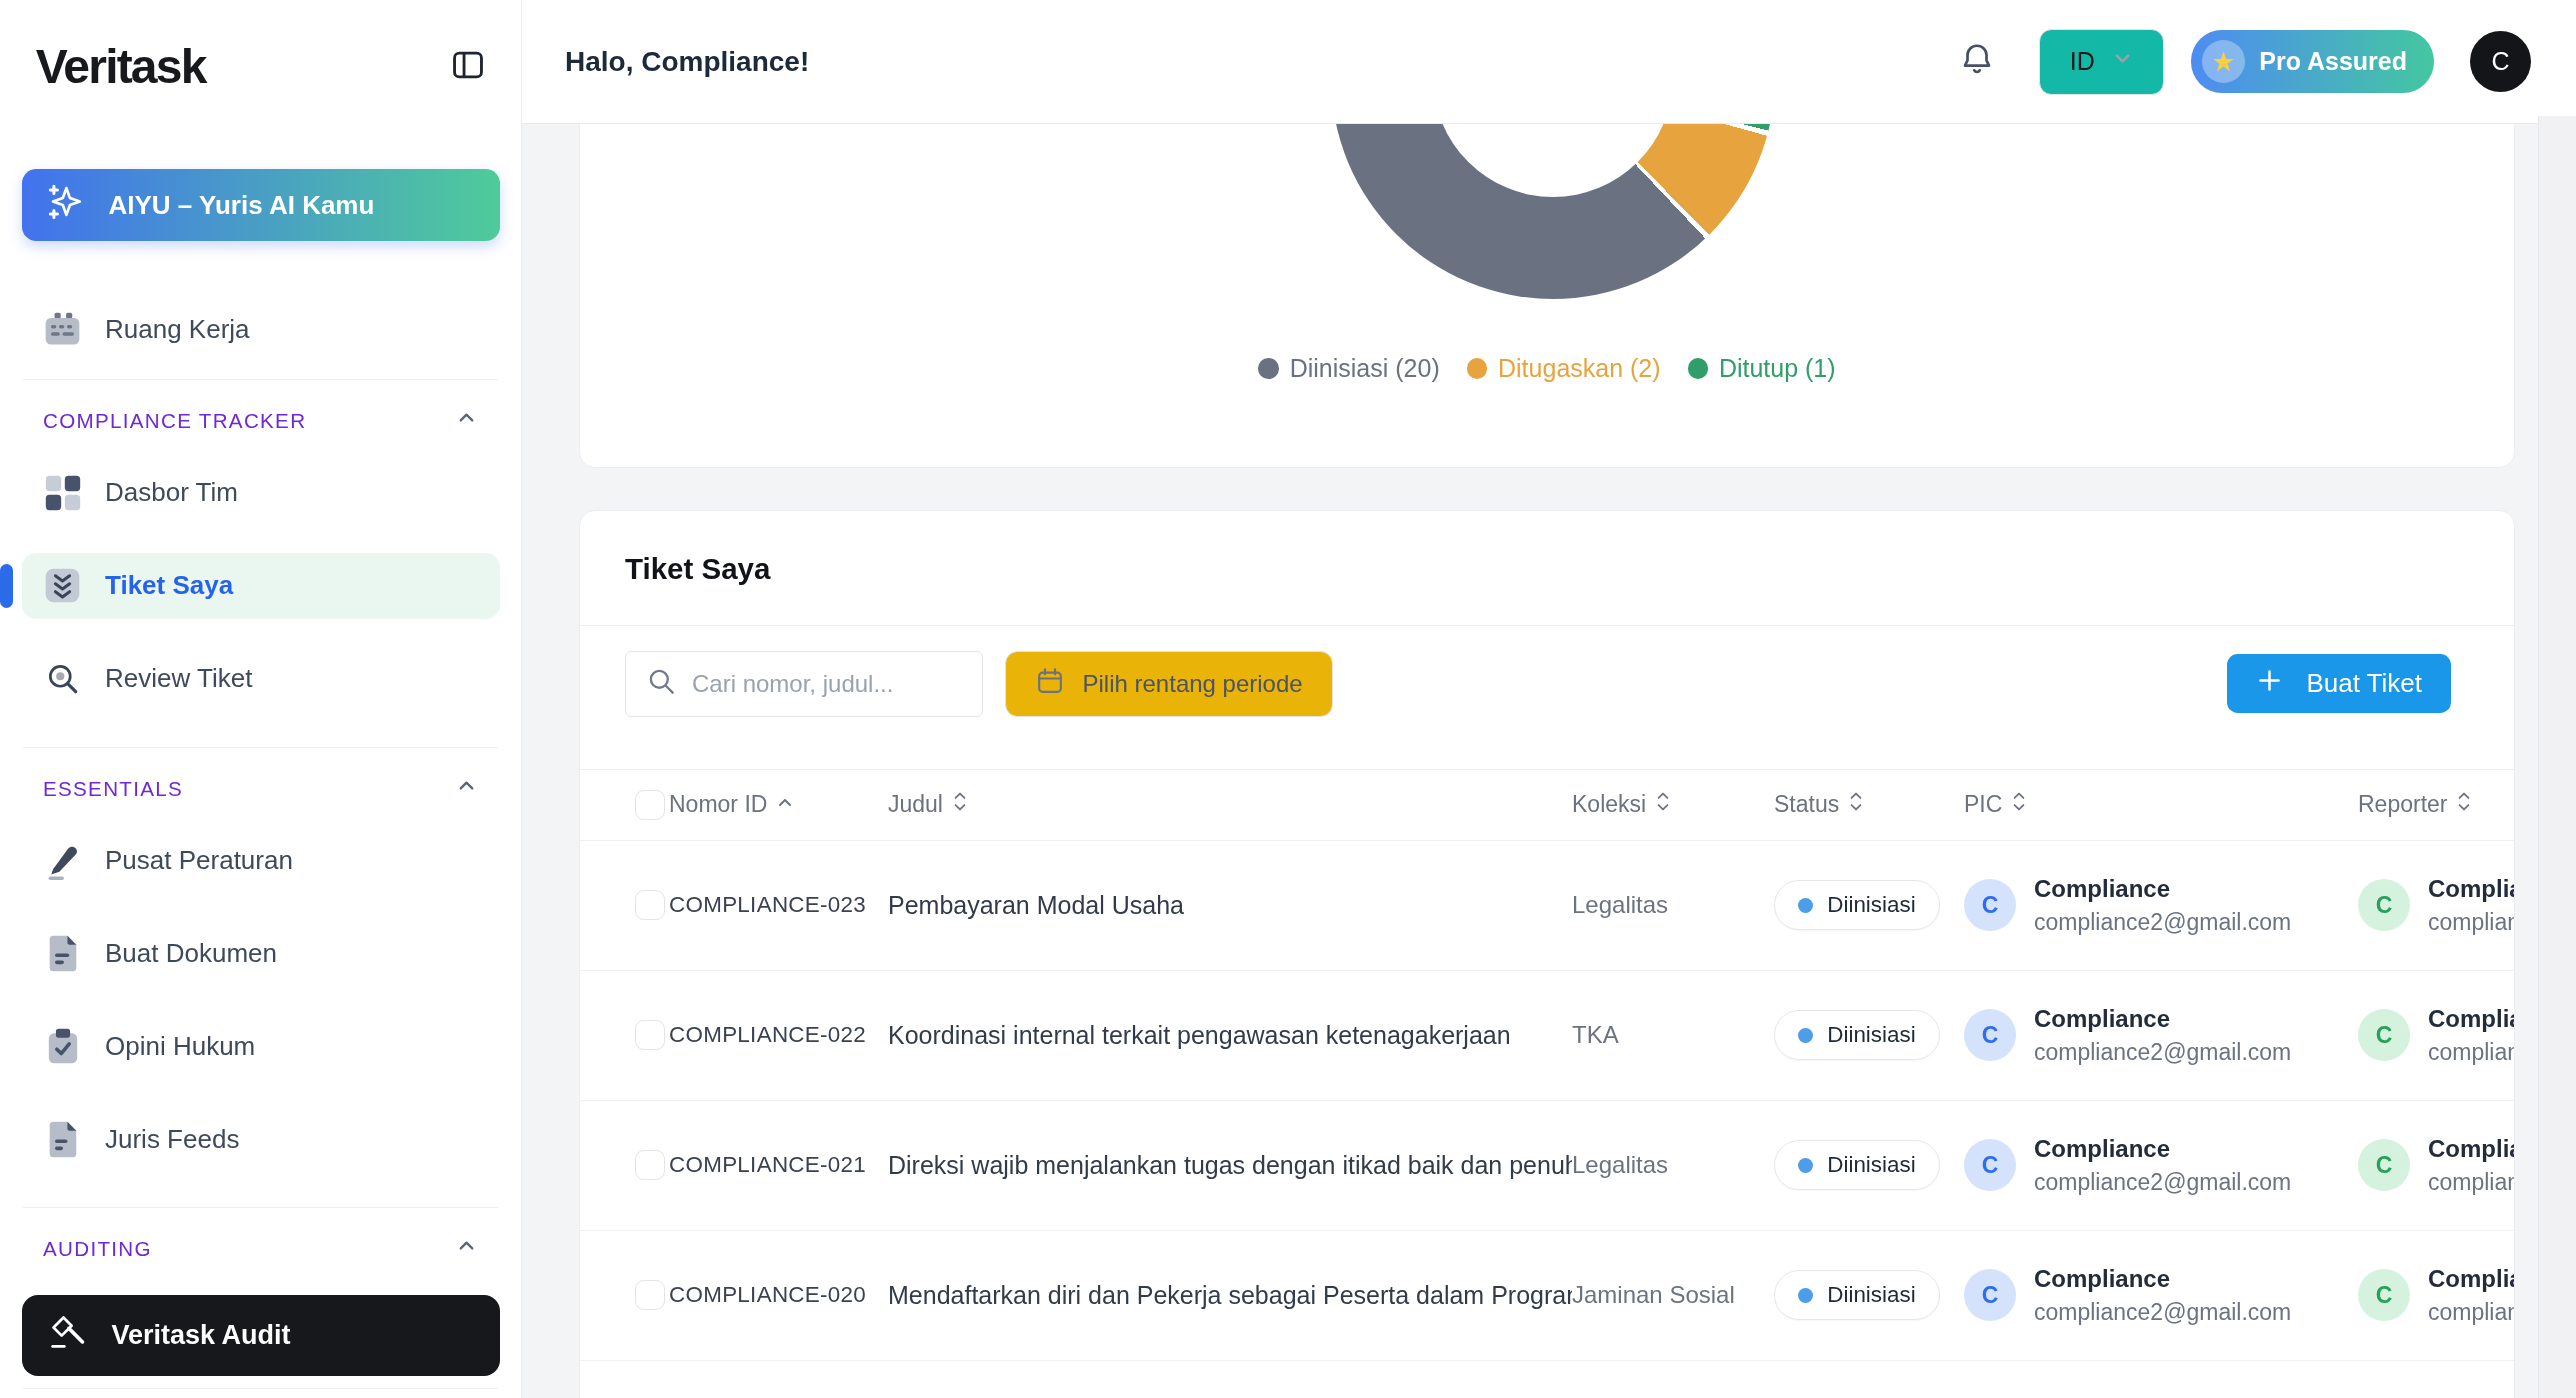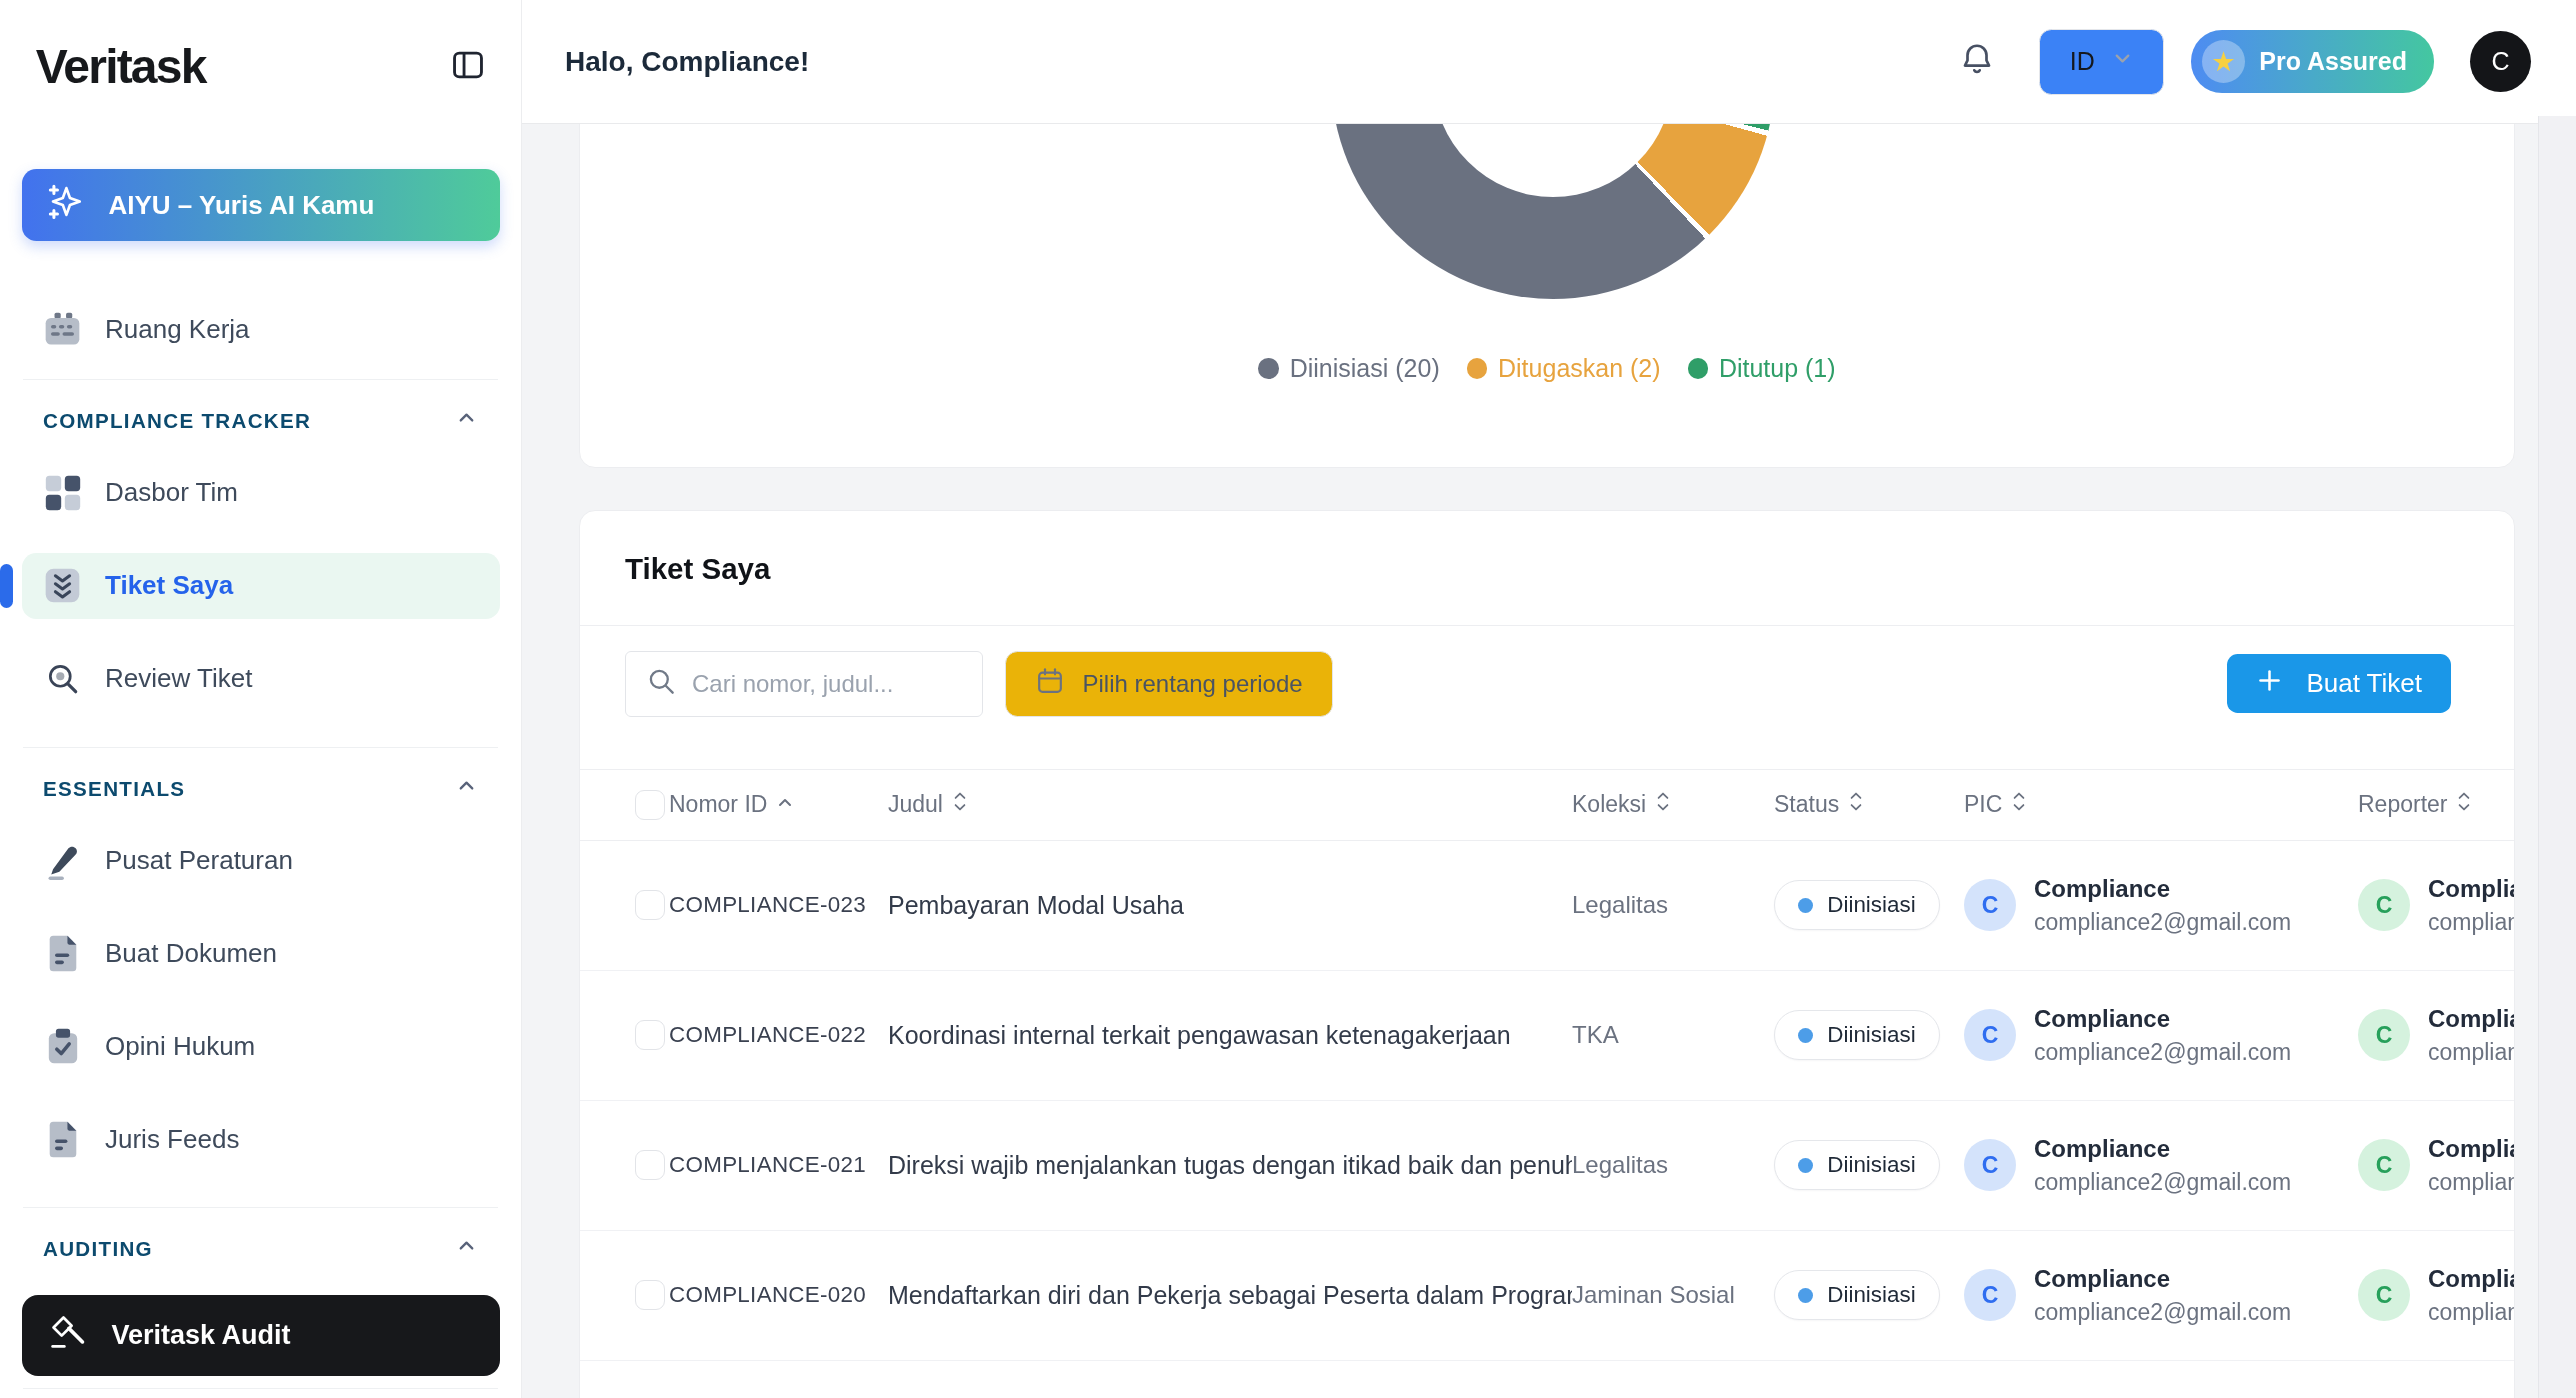--- a/index.html
+++ b/index.html
@@ -15,33 +15,33 @@
   .ai-btn { margin-top:75px; width:100%; height:72px; border:none; border-radius:14.3px; cursor:pointer;
             background:linear-gradient(90deg,#4272EE,#4FCB9A); color:#fff; display:flex; align-items:center;
             gap:23px; padding:0 23px; font-size:26px; font-weight:700; box-shadow:0 5.4px 12.5px rgba(66,114,238,.25); }
   .nav-item { height:66px; display:flex; align-items:center; gap:23px; padding:0 21.5px; border-radius:14.3px;
               font-size:26px; color:#3E4A5B; cursor:pointer; position:relative; }
   .nav-item .ico { width:39px; height:39px; flex:0 0 39px; display:flex; align-items:center; justify-content:center; }
   .nav-item.active { background:#EAF7F1; color:#2563EB; font-weight:700; }
   .active-bar { position:absolute; left:-21.5px; top:10.7px; bottom:10.7px; width:12.5px; border-radius:7.2px; background:#2B6BEA; }
   .side-divider { height:0.9px; background:#EEF0F2; margin:0 1.8px; }
   .section-head { height:27px; display:flex; align-items:center; justify-content:space-between; padding:0 21.5px;
-                  font-size:20.6px; font-weight:700; letter-spacing:1.3px; color:#0c4a6e; cursor:pointer; }
+                  font-size:20.6px; font-weight:400; letter-spacing:1.3px; color:#6d28d9; cursor:pointer; }
   .audit-btn { width:100%; height:81px; border:none; border-radius:16px; background:#17181B; color:#fff;
                display:flex; align-items:center; gap:25px; padding:0 27px; font-size:27px; font-weight:700; cursor:pointer; }
   .mt19{margin-top:17px}.mt28{margin-top:25px}.mt30{margin-top:27px}.mt31{margin-top:28px}
   .mt36{margin-top:32px}.mt38{margin-top:34px}.mt39{margin-top:35px}.mt62{margin-top:55px}.mt14{margin-top:12.5px}
 
   
   .topbar { position:absolute; left:522px; right:0; top:0; height:124px; background:#fff;
             border-bottom:0.9px solid #E9EAEC; display:flex; align-items:center; padding:0 45px 0 43px; z-index:4;justify-content:center; }
   .greeting { font-size:28px; font-weight:700; color:#1C2A3A; }
   .topbar-right { margin-left:auto; display:flex; align-items:center; }
   .bell-btn { background:none; border:none; cursor:pointer; display:flex; margin-right:43px; }
-  .lang-select { width:125px; height:66px; border:1.3px solid #E4E6EA; border-radius:12.5px; background:#3b82f6;
+  .lang-select { width:125px; height:66px; border:1.3px solid #E4E6EA; border-radius:12.5px; background:#14b8a6;
                  display:flex; align-items:center; justify-content:center; gap:16px; font-size:25px; color:#15181D;
                  cursor:pointer; margin-right:27px; }
   .plan-badge { height:63px; border-radius:31px; border:none; cursor:pointer; display:flex; align-items:center;
                 gap:14.3px; padding:0 27px 0 10.7px; background:linear-gradient(90deg,#4E8CF2,#44C7A0);
                 color:#fff; font-size:25px; font-weight:700; margin-right:36px; }
   .star-wrap { width:43px; height:43px; border-radius:50%; background:rgba(255,255,255,.32);
                display:flex; align-items:center; justify-content:center; font-size:24px; color:#F7D040; }
   .avatar { width:61px; height:61px; border-radius:50%; background:#141518; color:#fff; font-size:25px;
             display:flex; align-items:center; justify-content:center; cursor:pointer; }
 

